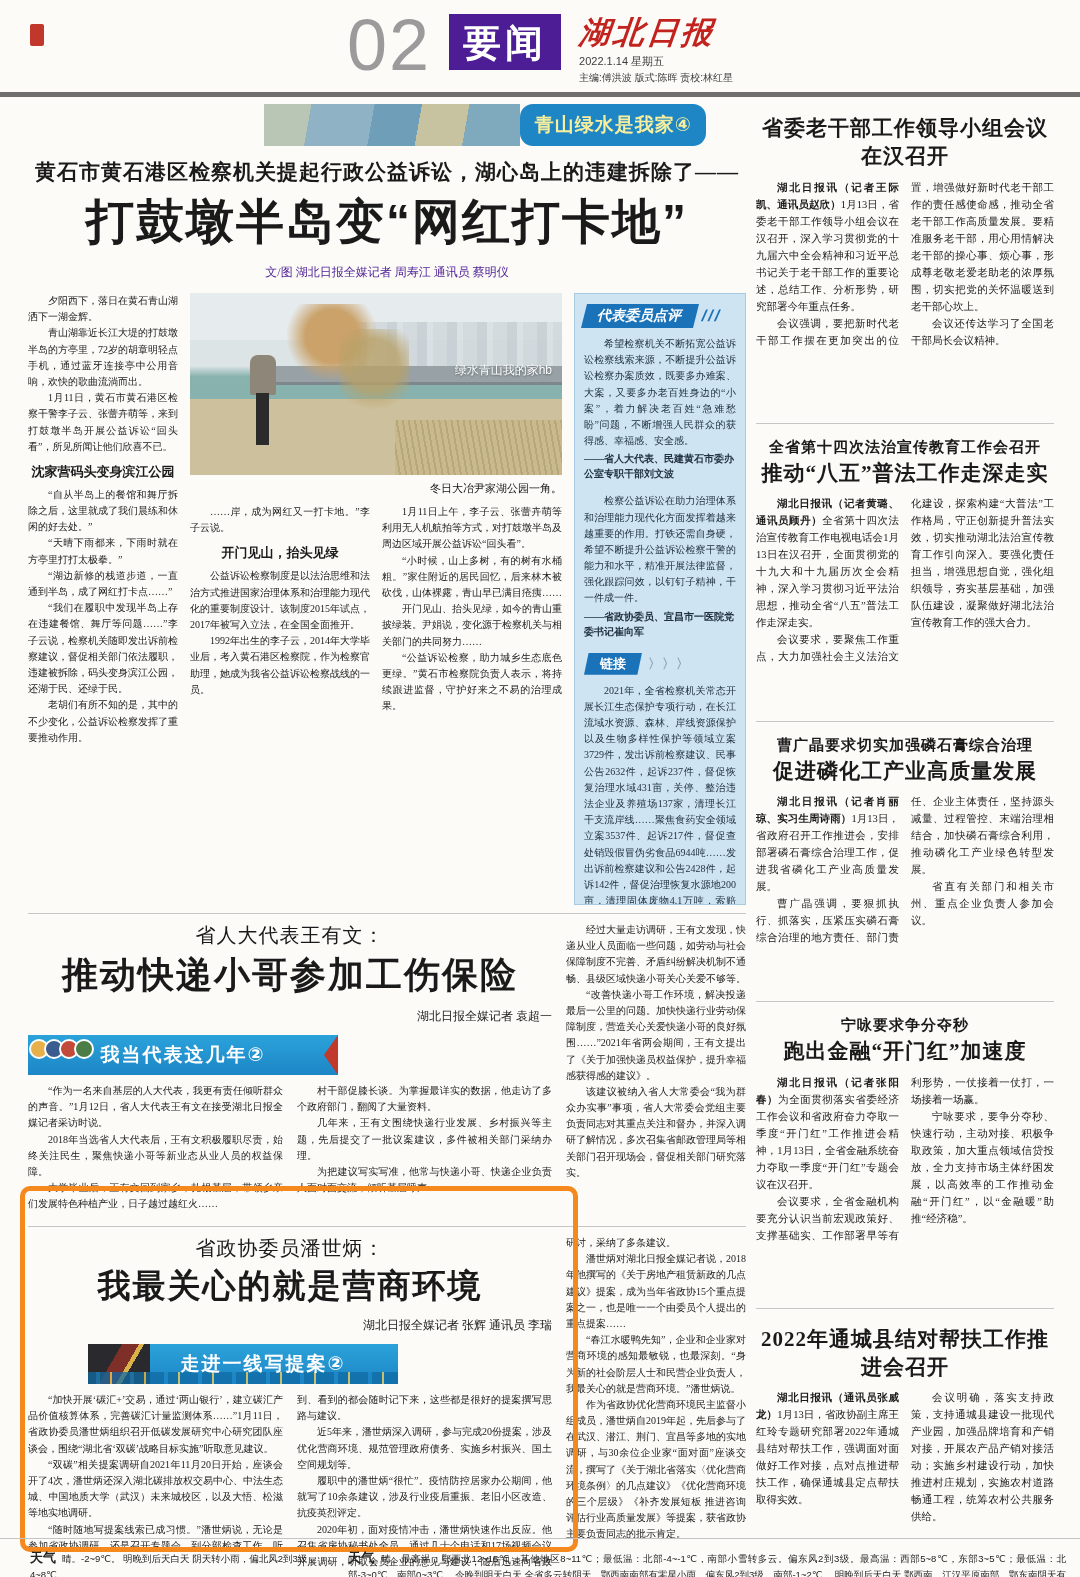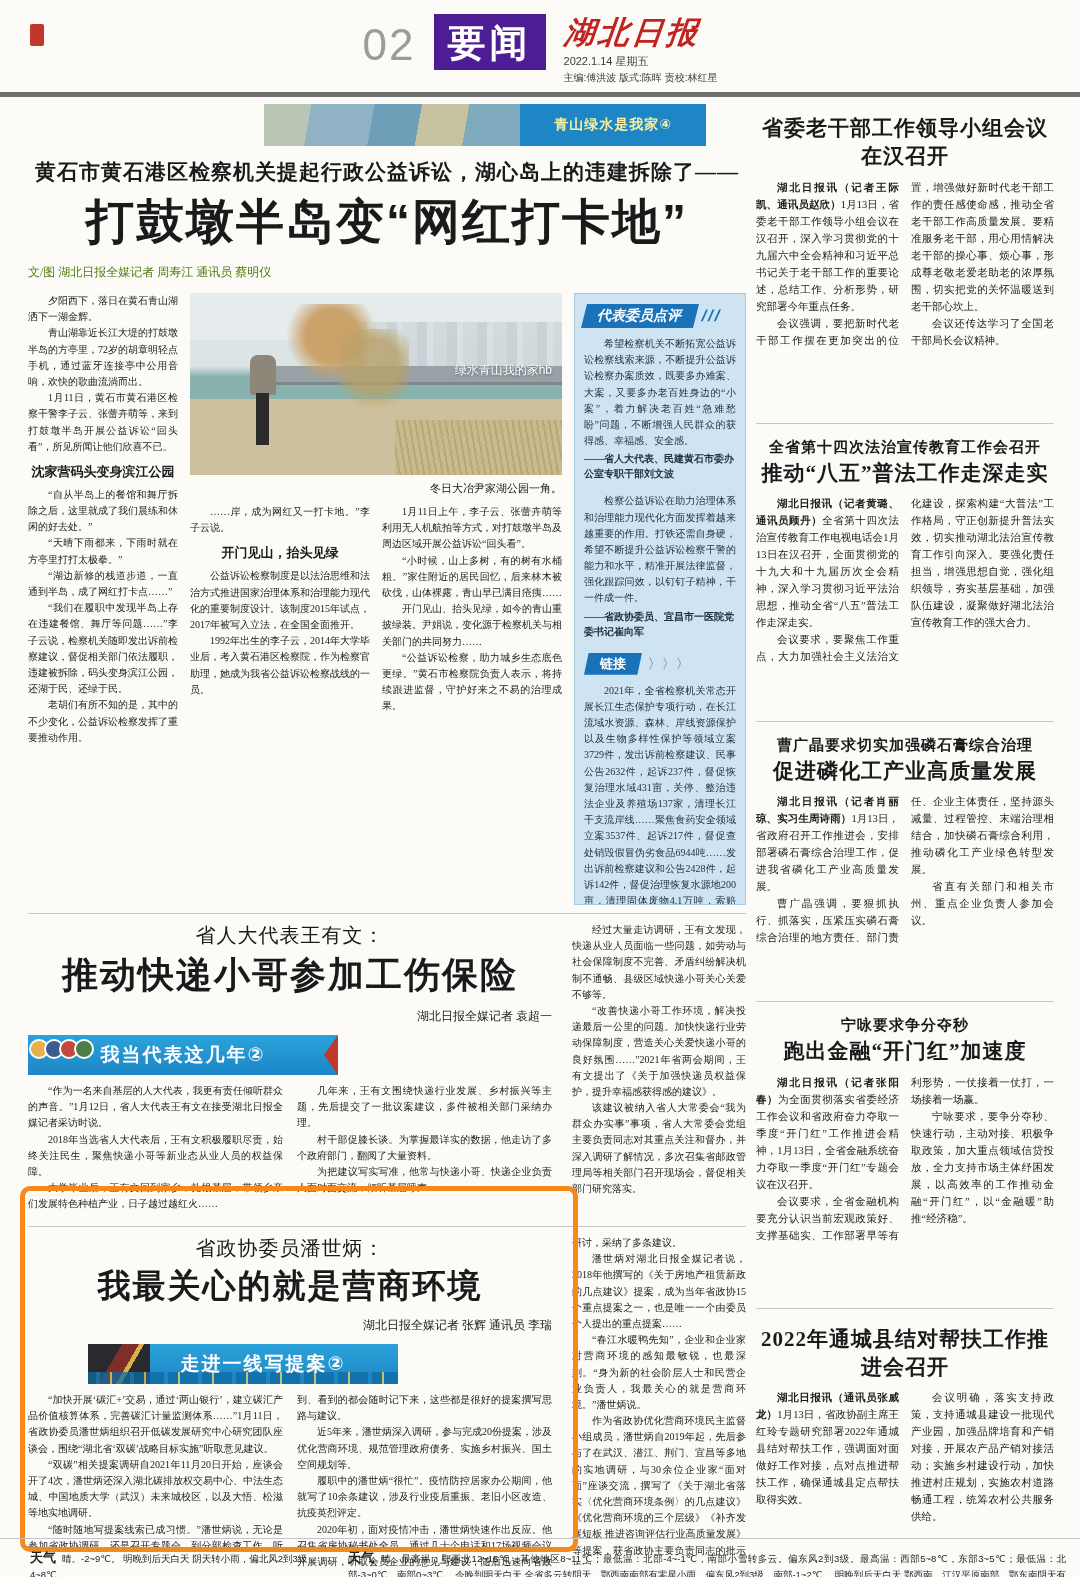--- a/index.html
+++ b/index.html
@@ -1,45 +1,45 @@
 <!DOCTYPE html>
 <html><head>
 <meta charset="utf-8">
 <style>
   html,body{margin:0;padding:0;background:#e9e7e2;}
   #page{position:relative;width:1080px;height:1577px;margin:0 auto;background:#fcfbf8;
         font-family:"Liberation Serif","DejaVu Serif",serif;color:#1a1a1a;overflow:hidden;}
   
   .corner-mark{position:absolute;left:30px;top:24px;width:14px;height:22px;background:#c2372b;border-radius:2px;}
   .header{position:absolute;left:0;top:14px;width:100%;display:flex;justify-content:center;align-items:flex-start;gap:18px;}
-  .pagenum{font-family:"Liberation Sans","DejaVu Sans",sans-serif;font-size:44px;line-height:62px;color:#9b9b9b;font-weight:400;letter-spacing:2px;}
+  .pagenum{font-family:"Liberation Sans","DejaVu Sans",sans-serif;font-size:72px;line-height:62px;color:#9b9b9b;font-weight:400;letter-spacing:2px;}
   .section-box{background:#4c1d95;color:#fff;font-weight:bold;font-size:38px;line-height:46px;padding:6px 14px 4px;letter-spacing:4px;}
   .masthead{display:flex;flex-direction:column;margin-top:2px;}
   .masthead .brand{color:#c2231f;font-size:31px;font-weight:900;font-style:italic;letter-spacing:3px;line-height:34px;transform:skewX(-6deg);}
   .masthead .dateline{font-family:"Liberation Sans","DejaVu Sans",sans-serif;font-size:11px;color:#3c3c3c;margin-top:4px;}
   .masthead .staffline{font-family:"Liberation Sans","DejaVu Sans",sans-serif;font-size:10px;color:#3c3c3c;margin-top:2px;}
   .headrule{position:absolute;left:0;top:92px;width:100%;height:5px;background:#6f6f6f;}
   .bottomrule{position:absolute;left:0;top:1538px;width:100%;height:1px;background:#c4c4c4;}
   
   .left-region{position:absolute;left:28px;top:104px;width:718px;}
   .right-col{position:absolute;left:756px;top:106px;width:298px;}
   .hrule{height:1px;background:#c6c6c6;margin:8px 0;}
   
   .p{margin:0;text-indent:2em;text-align:justify;line-height:1.62;}
   .lead-bold{font-weight:bold;}
   .subhead{font-weight:bold;font-size:13px;text-align:center;margin:8px 0 6px;text-indent:0;}
   
   .series-banner{width:442px;height:42px;margin-left:236px;display:flex;overflow:hidden;}
   .series-banner .ph{flex:1 1 58%;background:
      linear-gradient(100deg,#b9c6b5 0 18%,#8fb3c4 18% 42%,#6f9fb8 42% 60%,#c7c3a0 60% 78%,#7fa9bd 78% 100%);}
   .series-banner .lbl{flex:0 0 42%;background:#1e86c4;color:#f7ef9e;font-family:"Liberation Sans","DejaVu Sans",sans-serif;
-     font-weight:bold;font-size:14px;display:flex;align-items:center;justify-content:center;letter-spacing:1px;}
+     font-weight:bold;font-size:19px;display:flex;align-items:center;justify-content:center;letter-spacing:1px;border-radius:13px;}
   .feat-kicker{font-size:21px;font-weight:600;text-align:center;margin-top:12px;letter-spacing:1px;}
   .feat-headline{font-family:"Liberation Sans","DejaVu Sans",sans-serif;font-size:48px;font-weight:900;text-align:center;margin-top:4px;letter-spacing:2px;}
-  .feat-byline{font-size:12px;text-align:left;margin-top:10px;color:#4d7c0f;}
+  .feat-byline{font-size:12px;text-align:center;margin-top:10px;color:#4c1d95;}
   .feat-body{display:flex;gap:12px;margin-top:12px;}
   .feat-c1{flex:0 0 150px;font-size:10px;height:612px;overflow:hidden;}
   .feat-mid{flex:0 0 372px;}
   .feat-c4{flex:1 1 auto;}
   .photo{position:relative;height:182px;overflow:hidden;background:linear-gradient(#e6ebed 0 26%,#dde4e6 26% 40%,#88b2ae 46% 58%,#cdc09c 58% 100%);}
   .ph-city{position:absolute;left:45%;top:16%;width:55%;height:24%;
      background:repeating-linear-gradient(90deg,#c3ccd1 0 10px,#d8dfe2 10px 16px,#cfd6da 16px 30px);opacity:.8;}
   .ph-bridge{position:absolute;left:20%;top:40%;width:80%;height:9%;background:#97a1a6;border-bottom:3px solid #7d878c;}
   .ph-tree1{position:absolute;left:26%;top:6%;width:90px;height:80px;background:radial-gradient(circle at 50% 40%,#caa26a 0 40%,transparent 70%);}
   .ph-tree2{position:absolute;left:40%;top:20%;width:70px;height:90px;background:radial-gradient(circle at 50% 40%,#b8a168 0 40%,transparent 70%);opacity:.8;}
@@ -54,21 +54,21 @@
   .ribbon-row{display:flex;align-items:center;gap:6px;margin-bottom:8px;}
   .ribbon{background:#1a72b8;color:#fff;font-family:"Liberation Sans","DejaVu Sans",sans-serif;font-weight:bold;font-size:14px;
       padding:3px 14px;transform:skewX(-14deg);white-space:nowrap;}
   .slashes{color:#1a72b8;font-weight:900;font-size:16px;letter-spacing:2px;transform:skewX(-14deg);font-family:"Liberation Sans","DejaVu Sans",sans-serif;}
   .attr{font-weight:bold;text-indent:0;margin:2px 0 12px;line-height:1.5;text-align:left;}
   .link-row{display:flex;align-items:center;gap:6px;margin:14px 0 8px;}
   .link-badge{background:#1a72b8;color:#fff;font-family:"Liberation Sans","DejaVu Sans",sans-serif;font-weight:bold;font-size:13px;
       padding:2px 16px;clip-path:polygon(8% 0,100% 0,92% 100%,0 100%);}
   .link-chevrons{color:#8fa6b6;font-weight:bold;font-size:13px;letter-spacing:1px;}
   
-  .band{display:flex;gap:20px;}
+  .band{display:flex;gap:14px;}
   .band-left{flex:0 0 524px;}
   .band-right{flex:1 1 auto;font-size:10px;overflow:hidden;}
   .band-kicker{font-size:20px;text-align:center;letter-spacing:1px;}
   .band-headline{font-size:36px;font-weight:900;text-align:center;letter-spacing:2px;margin-top:2px;}
   .band-headline.sm{font-size:33px;}
   .band-byline{font-size:12px;text-align:right;margin-top:8px;}
   .blue-banner{position:relative;width:310px;height:40px;margin:10px 0 8px;border-radius:0;
       background:linear-gradient(#2ba2da,#1d86c6);display:flex;align-items:center;justify-content:center;overflow:hidden;}
   .blue-banner .txt{color:#fff;font-family:"Liberation Sans","DejaVu Sans",sans-serif;font-weight:bold;font-size:19px;letter-spacing:2px;z-index:2;}
   .crowd{position:absolute;left:6px;top:4px;display:flex;z-index:1;}
@@ -194,22 +194,22 @@
               <span class="c3"></span>
               <span class="c4"></span>
           </div>
           <div class="txt">我当代表这几年②</div>
           <div class="flag-end"></div>
         </div>
         <div class="band-cols" style="height:146px;">
           <p class="p">“作为一名来自基层的人大代表，我更有责任倾听群众的声音。”1月12日，省人大代表王有文在接受湖北日报全媒记者采访时说。</p>
           <p class="p">2018年当选省人大代表后，王有文积极履职尽责，始终关注民生，聚焦快递小哥等新业态从业人员的权益保障。</p>
           <p class="p">大学毕业后，王有文回到家乡，扎根基层，带领乡亲们发展特色种植产业，日子越过越红火……</p>
+          <p class="p">村干部促膝长谈。为掌握最详实的数据，他走访了多个政府部门，翻阅了大量资料。</p>
           <p class="p">几年来，王有文围绕快递行业发展、乡村振兴等主题，先后提交了一批议案建议，多件被相关部门采纳办理。</p>
-          <p class="p">村干部促膝长谈。为掌握最详实的数据，他走访了多个政府部门，翻阅了大量资料。</p>
           <p class="p">为把建议写实写准，他常与快递小哥、快递企业负责人面对面交流，倾听基层呼声……</p>
         </div>
       </div>
       <div class="band-right" style="height:292px;">
         <p class="p">经过大量走访调研，王有文发现，快递从业人员面临一些问题，如劳动与社会保障制度不完善、矛盾纠纷解决机制不通畅、县级区域快递小哥关心关爱不够等。</p>
         <p class="p">“改善快递小哥工作环境，解决投递最后一公里的问题。加快快递行业劳动保障制度，营造关心关爱快递小哥的良好氛围……”2021年省两会期间，王有文提出了《关于加强快递员权益保护，提升幸福感获得感的建议》。</p>
         <p class="p">该建议被纳入省人大常委会“我为群众办实事”事项，省人大常委会党组主要负责同志对其重点关注和督办，并深入调研了解情况，多次召集省邮政管理局等相关部门召开现场会，督促相关部门研究落实。</p>
       </div>
     </div>
 

